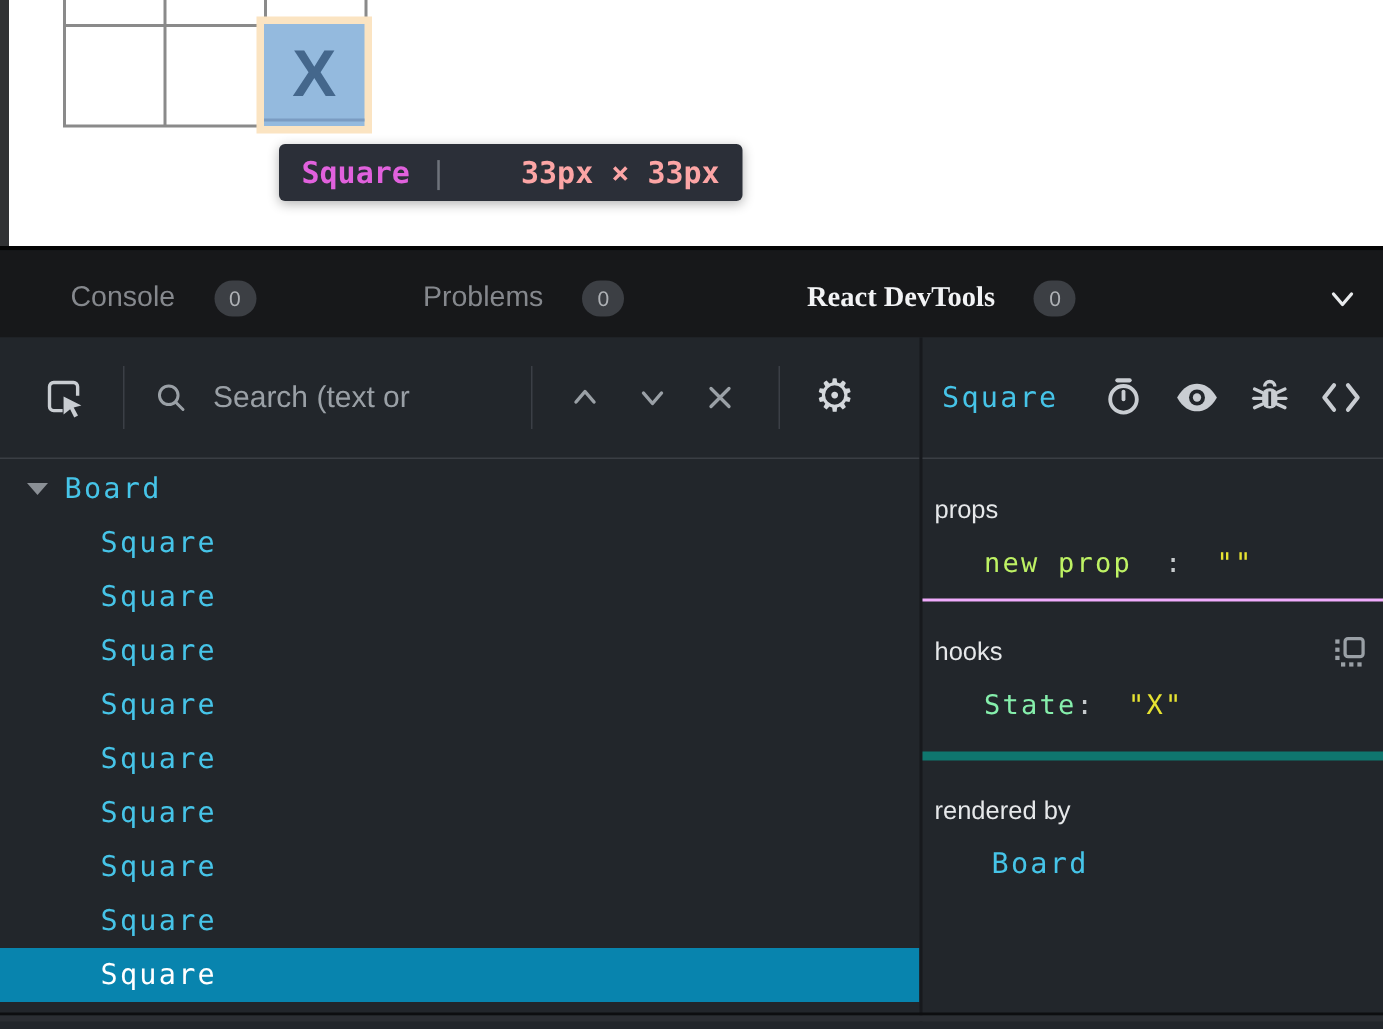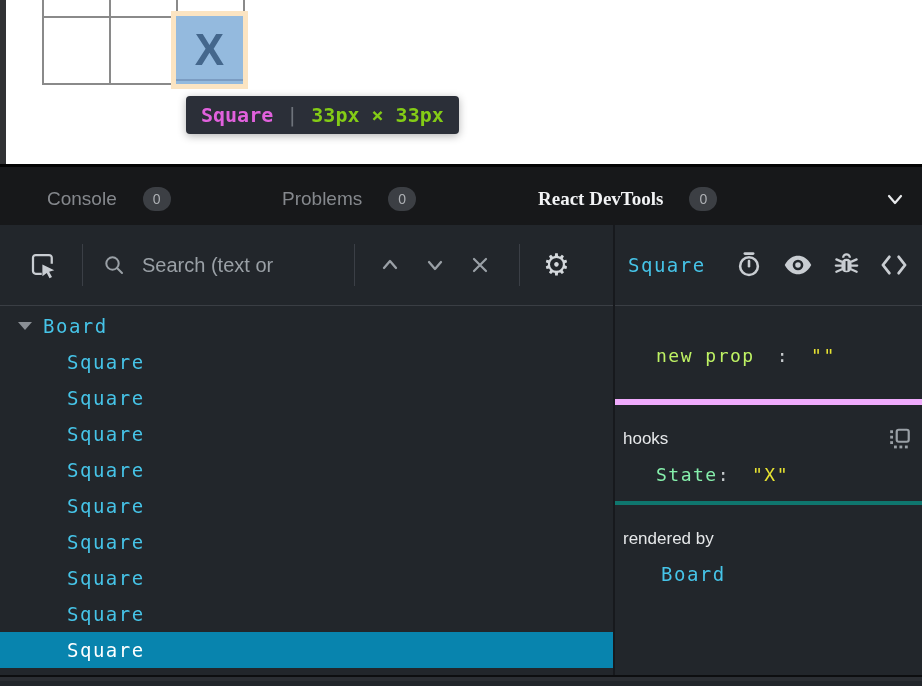--- a/index.html
+++ b/index.html
@@ -17,21 +17,21 @@
   .hl-pad { position:absolute; left:171px; top:11px; width:77px; height:78px; background:#fbe4c2; }
   .hl-cell { position:absolute; left:176px; top:16px; width:67px; height:68px; background:#94bade;
              display:flex; align-items:center; justify-content:center;
              color:#44678c; font-weight:700; font-size:44px; }
   .hl-line { position:absolute; left:176px; top:79px; width:67px; height:2px; background:#7b9cc2; }
   .tooltip { position:absolute; left:186px; top:96px; height:38px; background:#2b2f38;
              border-radius:4px; display:flex; align-items:center; padding:0 15px;
              box-shadow:0 2px 8px rgba(0,0,0,.3); font-size:20px; font-weight:700; }
   .tt-name { color:#e161dd; }
   .tt-sep  { color:#6e737b; font-weight:400; margin:0 13px; }
-  .tt-size { color:#84cc16; }
+  .tt-size { color:#fca5a5;margin-left:36px; }
 
   
   .page-sep { width:922px; height:3px; background:#040404; }
   .tab-bar { position:relative; width:922px; height:58px; background:#17181a; }
   .tab { position:absolute; top:0; height:63px; display:flex; align-items:center; gap:26px; cursor:default; }
   .tab-label { font-size:19px; color:#85888d; }
   .tab.active .tab-label { color:#f2f3f5; font-weight:700;font-family:Liberation Serif, serif; }
   .badge { background:#3c3f44; color:#aeb1b5; font-size:14px; line-height:1;
            padding:5px 10px; border-radius:999px; }
   .tab-chevron { position:absolute; right:16px; top:21px; width:22px; height:22px; }
@@ -62,22 +62,22 @@
   .caret { width:0; height:0; border-left:7px solid transparent; border-right:7px solid transparent;
            border-top:8px solid #8a8f95; margin-right:11px; }
 
   
   .rp-toolbar { padding:0 8px 0 13px; gap:0; }
   .rp-title { font-size:19px; letter-spacing:1.5px; color:#46c4e8; }
   .rp-icons { margin-left:auto; display:flex; align-items:center; gap:20px; padding-right:6px; }
 
   .section { position:relative; padding:24px 10px 0 8px; }
   .sec-props { height:93px; }
-  .sec-hooks { height:102px; border-top:6px solid #f0abfc; }
-  .sec-rendered { flex:1; border-top:4px solid #0f766e; }
+  .sec-hooks { height:102px; border-top:2px solid #f0abfc; }
+  .sec-rendered { flex:1; border-top:6px solid #0f766e; }
   .sec-title { font-size:17px; color:#e6e8ea; }
   .kv-row { margin-top:15px; font-size:18px; letter-spacing:1.5px; font-family:"DejaVu Sans Mono",monospace; }
   .sec-props .kv-row { padding-left:33px; }
   .sec-hooks .kv-row { padding-left:33px; }
   .k-name { color:#bef264; }
   .k-colon { color:#c6cacd; }
   .sec-props .k-colon { margin-left:22px; margin-right:22px; }
   .sec-hooks .k-value { margin-left:22px; }
   .k-value { color:#e7e332; }
   .k-hook { color:#86efac; }
@@ -244,20 +244,21 @@
         <span class="icon-btn">
           <svg width="28" height="26" viewBox="0 0 24 22">
             <polyline points="8,4 2.5,11 8,18" fill="none" stroke="#c9cdd2" stroke-width="2.4" stroke-linecap="round" stroke-linejoin="round"></polyline>
             <polyline points="16,4 21.5,11 16,18" fill="none" stroke="#c9cdd2" stroke-width="2.4" stroke-linecap="round" stroke-linejoin="round"></polyline>
           </svg>
         </span>
       </span>
     </div>
 
     <div class="section sec-props">
+      <div class="sec-title">props</div>
       <div class="kv-row">
         <span class="k-name">new prop</span><span class="k-colon">:</span><span class="k-value">""</span>
       </div>
     </div>
 
     <div class="section sec-hooks">
       <div class="sec-title">hooks</div>
       <span class="hook-ns-icon">
         <svg width="24" height="24" viewBox="0 0 22 22">
           <rect x="8" y="2.5" width="11" height="11" rx="1.8" fill="none" stroke="#9aa0a6" stroke-width="2"></rect>

